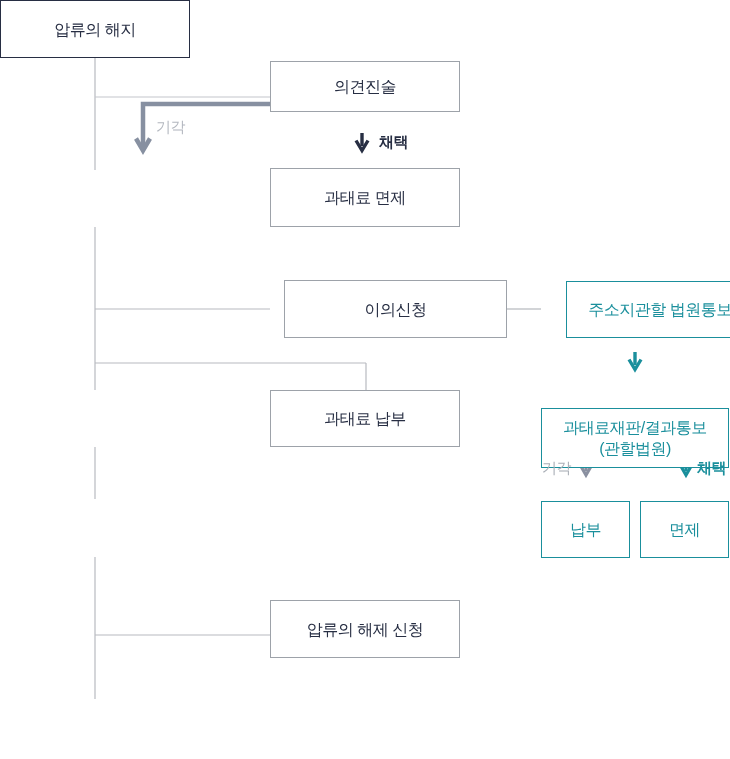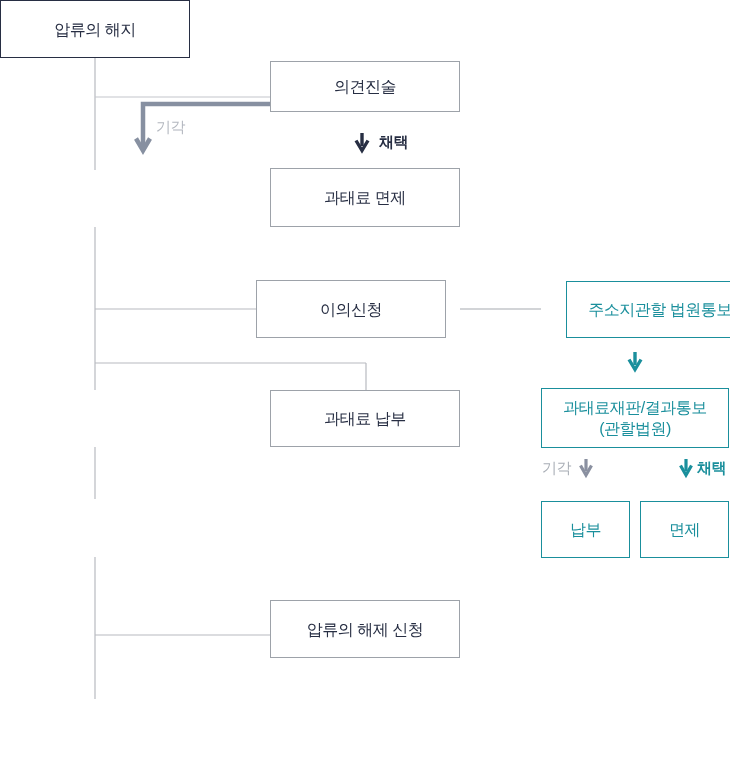--- a/index.html
+++ b/index.html
@@ -98,29 +98,29 @@
   <div class="node node-primary" style="left:0;top:390;width:190px;height:57px;">과태료 체납</div>
 
   <div class="node node-primary" style="left:0;top:499;width:190px;height:58px;">자동차 압류</div>
 
   <div class="node node-primary" style="left:0;top:699;width:190px;height:58px;">압류의 해지</div>
 
   <div class="node node-secondary" style="left:270px;top:61px;width:190px;height:51px;">의견진술</div>
 
   <div class="node node-secondary" style="left:270px;top:168px;width:190px;height:59px;">과태료 면제</div>
 
-  <div class="node node-secondary" style="left:256px;top:280px;width:190px;height:58px;">이의신청</div>
+  <div class="node node-secondary" style="left:284px;top:280px;width:223px;height:58px;">이의신청</div>
 
   <div class="node node-secondary" style="left:270px;top:390px;width:190px;height:57px;">과태료 납부</div>
 
   <div class="node node-secondary" style="left:270px;top:600px;width:190px;height:58px;">압류의 해제 신청</div>
 
   <div class="node node-teal" style="left:566px;top:281px;width:188px;height:57px;">주소지관할 법원통보</div>
 
-  <div class="node node-teal" style="left:541px;top:388px;width:188px;height:60px;flex-direction:column;">
+  <div class="node node-teal" style="left:541px;top:408px;width:188px;height:60px;flex-direction:column;">
     <span>과태료재판/결과통보</span>
     <span>(관할법원)</span>
   </div>
 
   <div class="node node-teal" style="left:541px;top:501px;width:89px;height:57px;">납부</div>
 
   <div class="node node-teal" style="left:640px;top:501px;width:89px;height:57px;">면제</div>
 
   <div class="edge-label lbl-muted" style="left:156px;top:118px;">기각</div>
 

